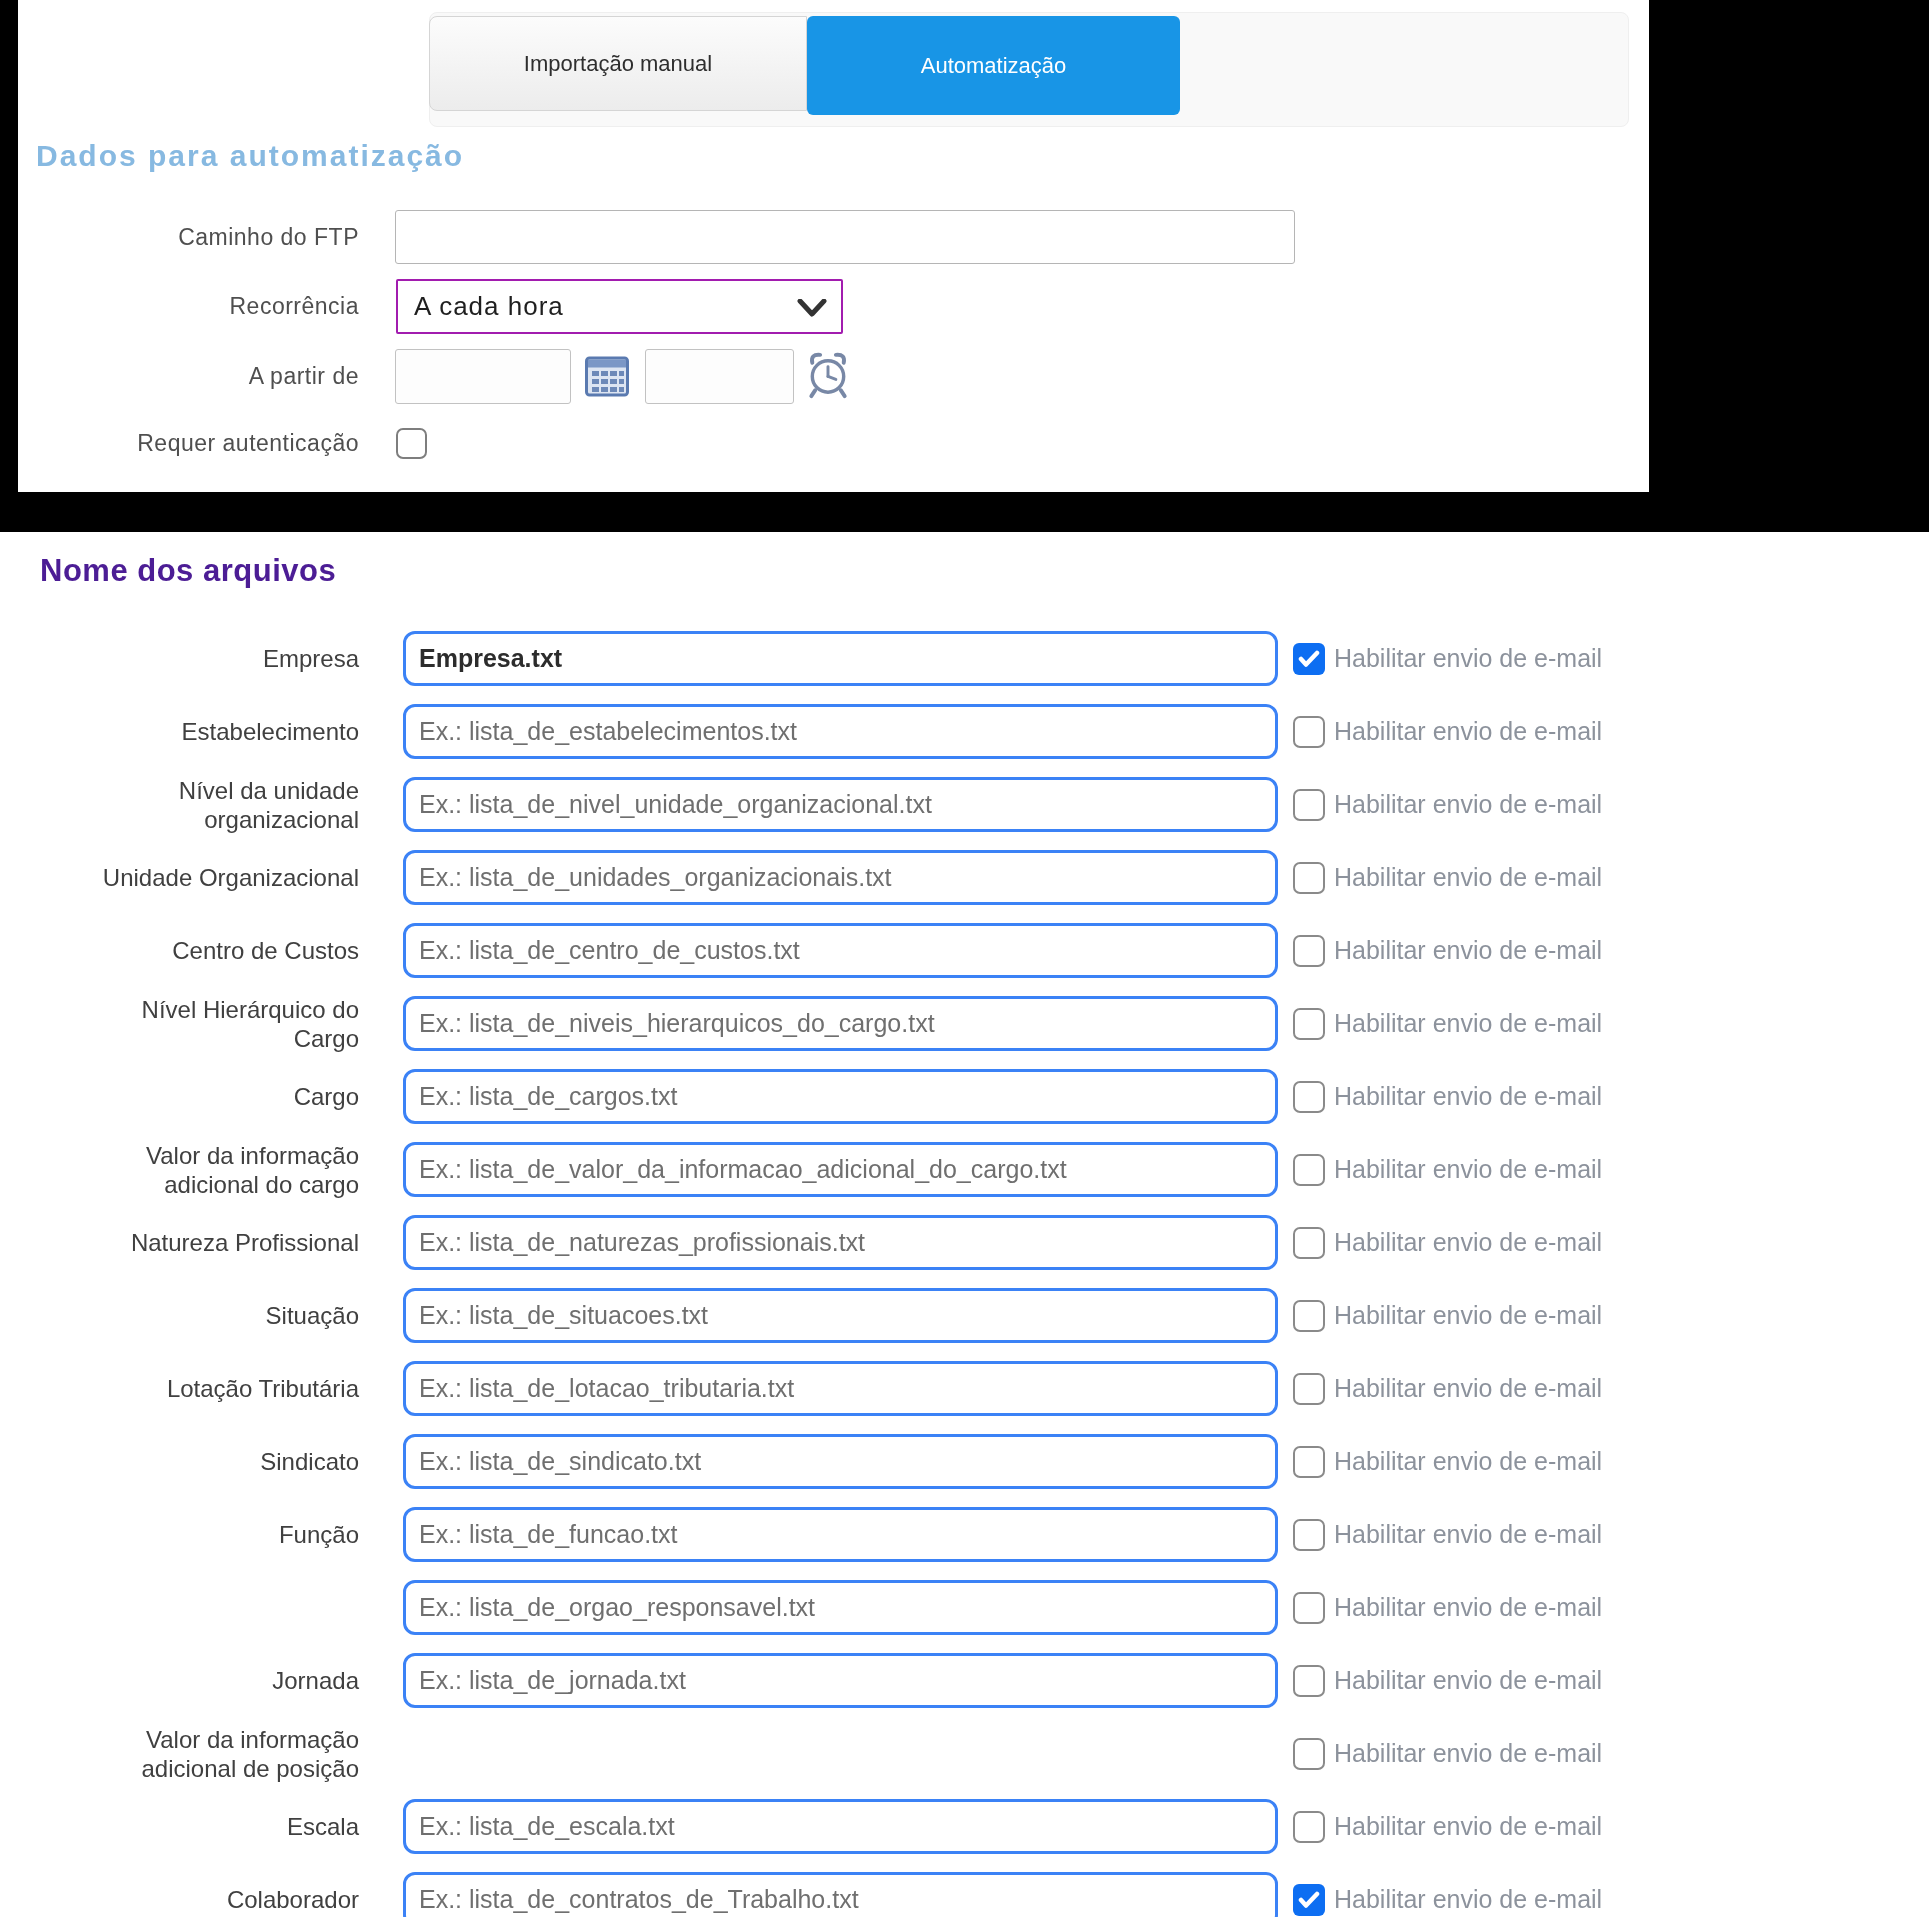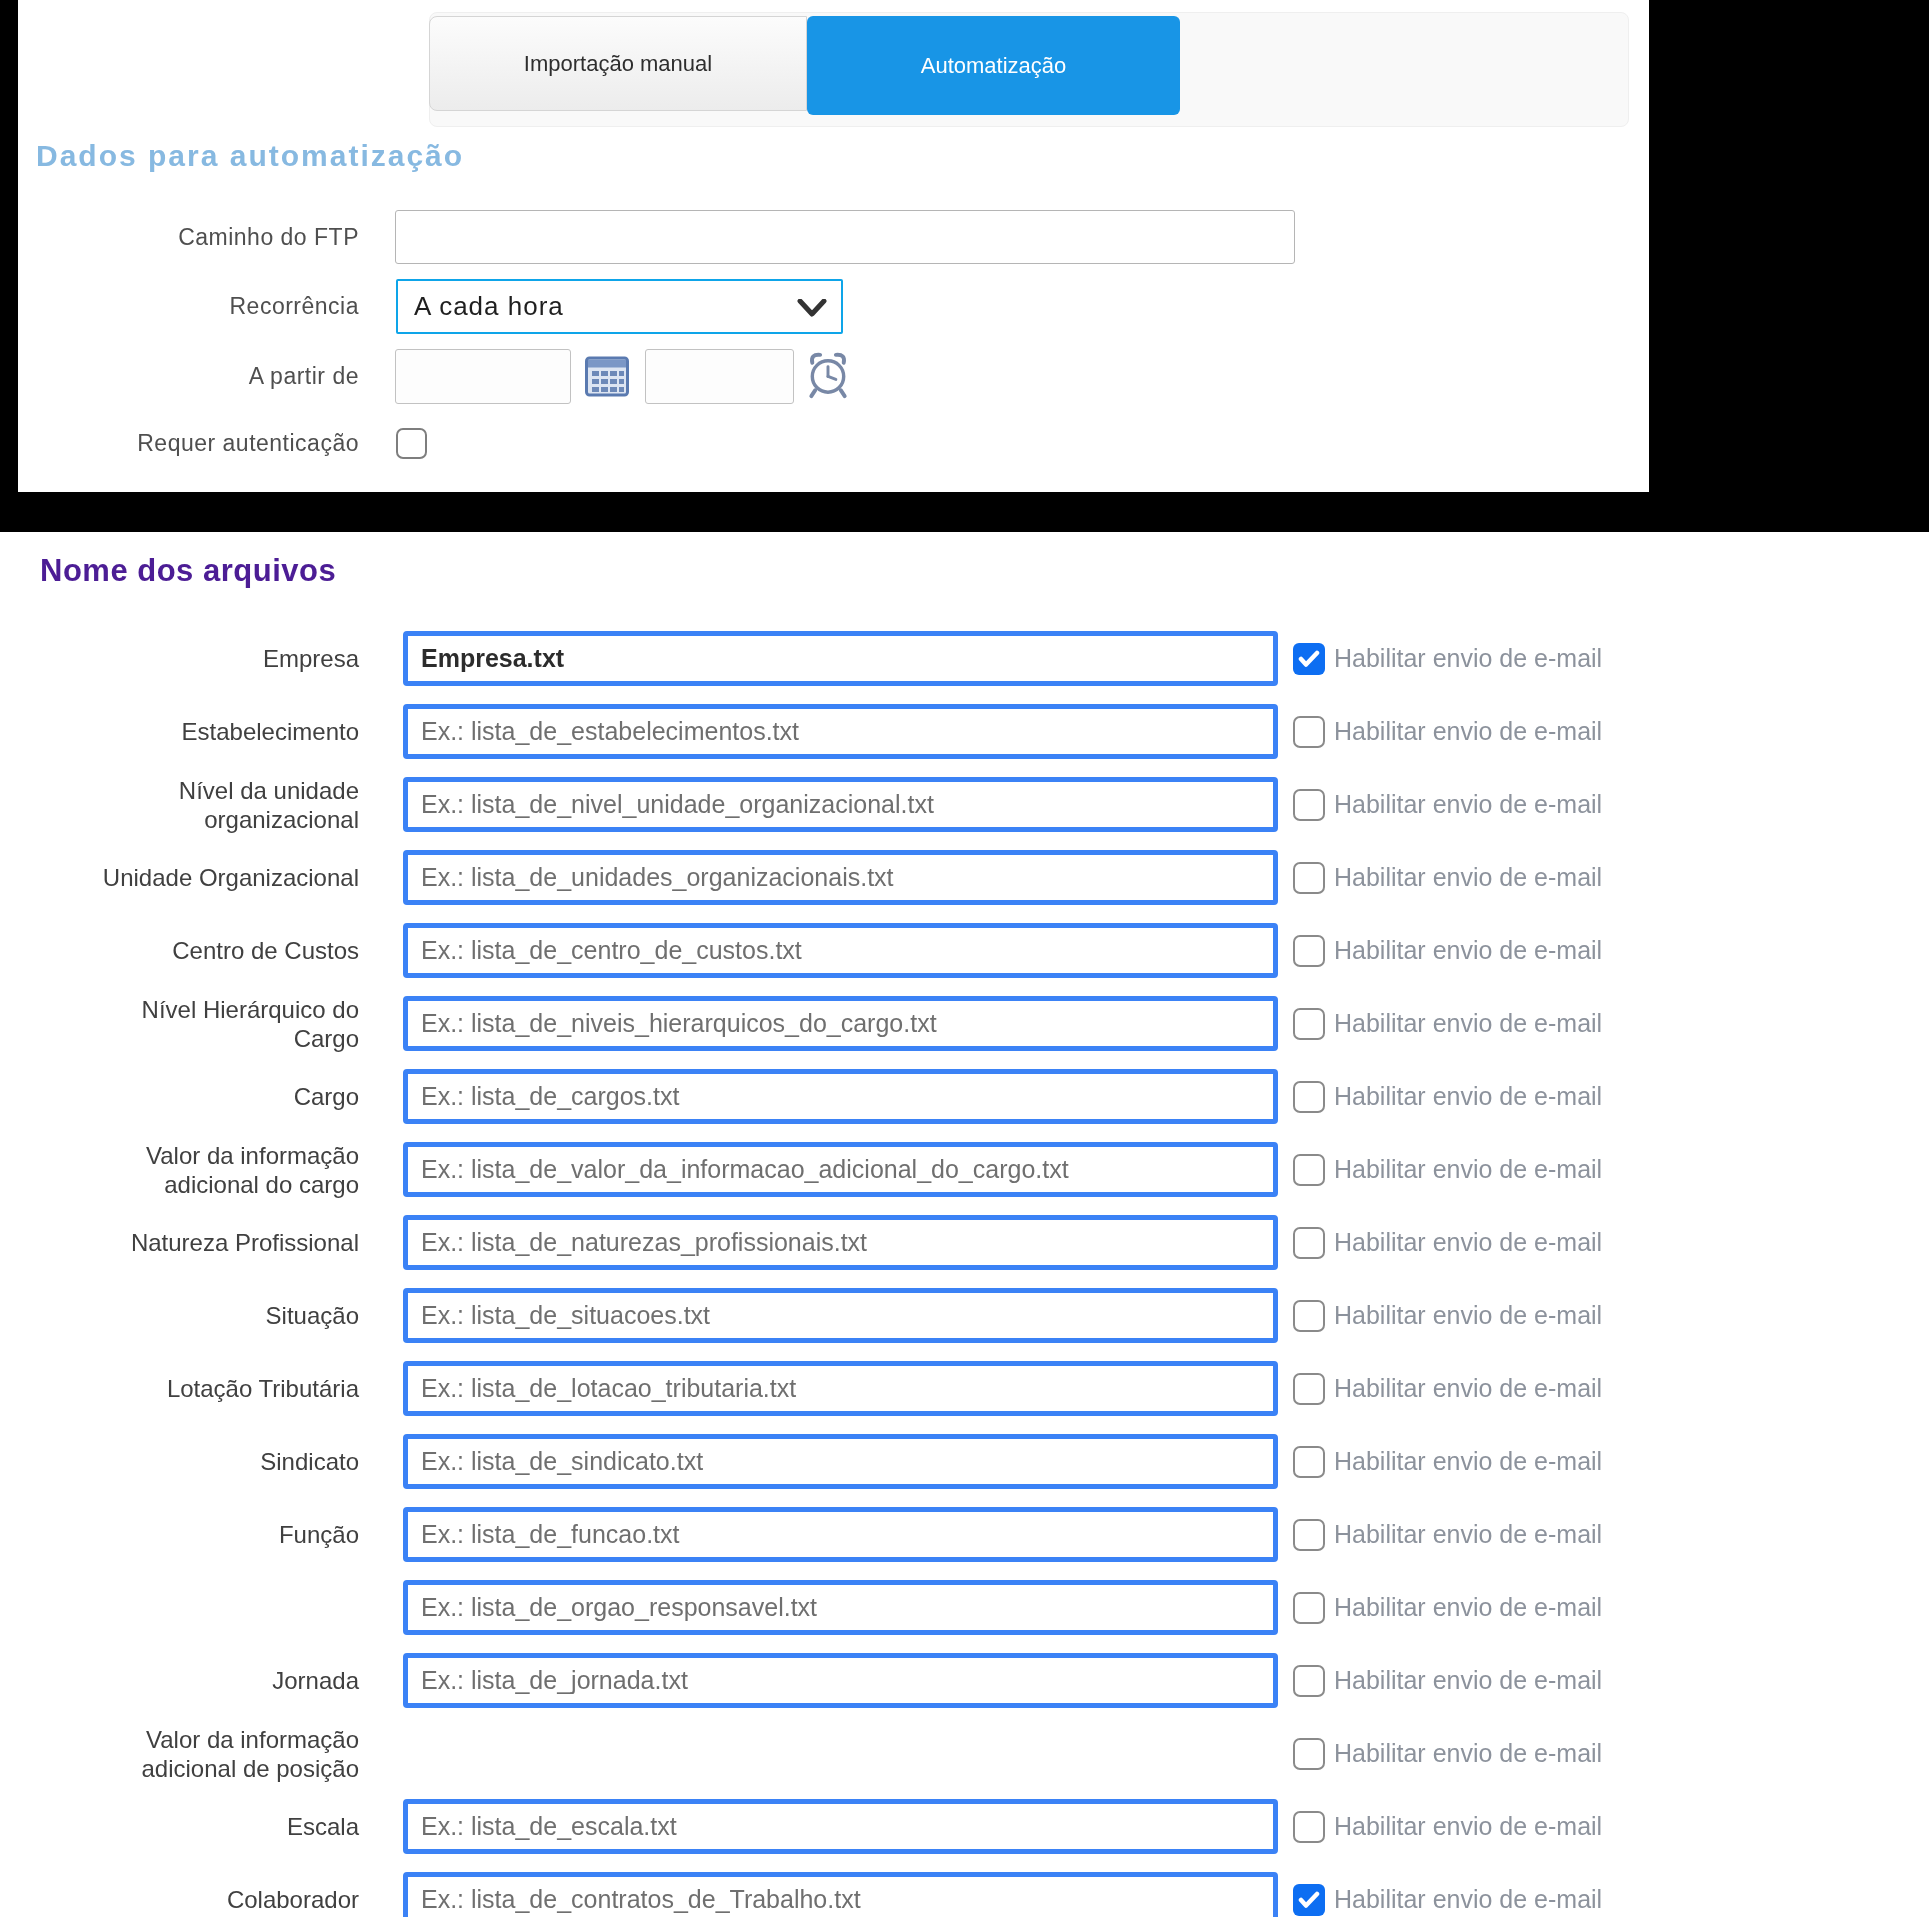--- a/index.html
+++ b/index.html
@@ -27,40 +27,40 @@
   
   .heading{position:absolute;font-weight:700;white-space:nowrap;}
   #heading-automation{left:36px;top:139px;font-size:30px;letter-spacing:2px;color:#87b9e1;}
   #heading-files{left:40px;top:553px;font-size:31px;letter-spacing:0.5px;color:#4c1d95;}
 
   
   .t-label{position:absolute;left:32px;width:327px;text-align:right;
            font-size:23px;color:#4f4f4f;letter-spacing:0.5px;line-height:29px;white-space:pre-line;}
   .box{position:absolute;background:#fff;box-sizing:border-box;}
   #ftp-input{left:395px;top:210px;width:900px;height:54px;border:1px solid #b5b5b5;border-radius:3px;}
-  #recurrence-select{left:396px;top:279px;width:447px;height:55px;border:2px solid #0ea5e9;border-radius:2px;
+  #recurrence-select{left:396px;top:279px;width:447px;height:55px;border:2px solid #a21caf;border-radius:2px;
                      display:flex;align-items:center;cursor:pointer;}
   #recurrence-select .sel-text{margin-left:16px;font-size:26px;color:#1f1f1f;letter-spacing:1px;}
   #recurrence-select .chev{position:absolute;right:14px;top:18px;}
   #date-input{left:395px;top:349px;width:176px;height:55px;border:1px solid #c2c2c2;border-radius:3px;background:#fdfdfd;}
   #time-input{left:645px;top:349px;width:149px;height:55px;border:1px solid #c2c2c2;border-radius:3px;background:#fdfdfd;}
   .pick-icon{position:absolute;cursor:pointer;}
   #calendar-icon{left:585px;top:356px;}
   #clock-icon{left:806px;top:350px;}
   #auth-checkbox{left:396px;top:428px;width:31px;height:31px;border:2px solid #7e7e7e;
                  border-radius:7px;background:#fff;cursor:pointer;}
 
   
   #rows{position:absolute;left:0;top:631px;width:1930px;}
   .file-row{position:relative;width:1930px;height:73px;}
   .row-label{position:absolute;left:59px;top:0;height:55px;width:300px;
              display:flex;align-items:center;justify-content:flex-end;text-align:right;
              font-size:24px;color:#404040;line-height:29px;white-space:pre-line;}
   .row-input{position:absolute;left:403px;top:0;width:875px;height:55px;background:#fff;
-             border:5px solid #3b82f6;border-radius:4px;box-sizing:border-box;
+             border:3px solid #3b82f6;border-radius:12px;box-sizing:border-box;
              display:flex;align-items:center;overflow:hidden;}
   .input-text{margin-left:13px;font-size:25px;color:#6f6f6f;white-space:nowrap;}
   .input-text.value{color:#2c2c2c;font-weight:700;}
   .cb{position:absolute;left:1293px;top:12px;width:32px;height:32px;box-sizing:border-box;
       border:2px solid #8a8a8a;border-radius:7px;background:#fff;cursor:pointer;
       display:flex;align-items:center;justify-content:center;}
   .cb svg{display:none;}
   .cb.checked{border:none;background:#0d6ef2;border-radius:6px;}
   .cb.checked svg{display:block;}
   .hab-label{position:absolute;left:1334px;top:0;height:55px;display:flex;align-items:center;

